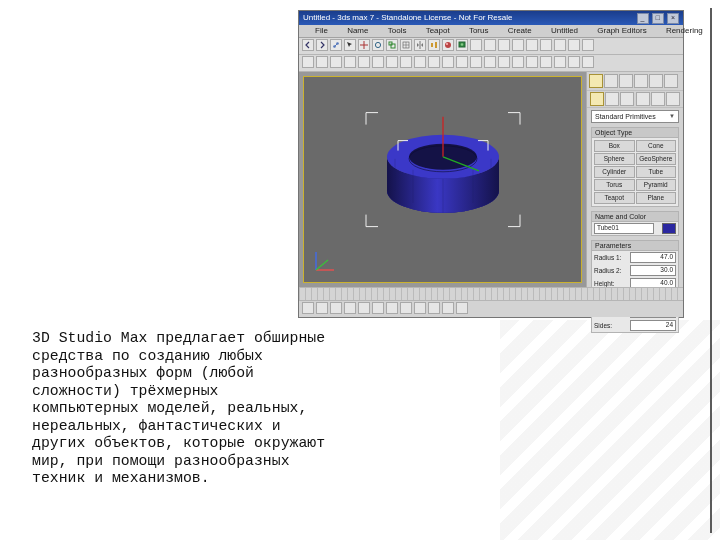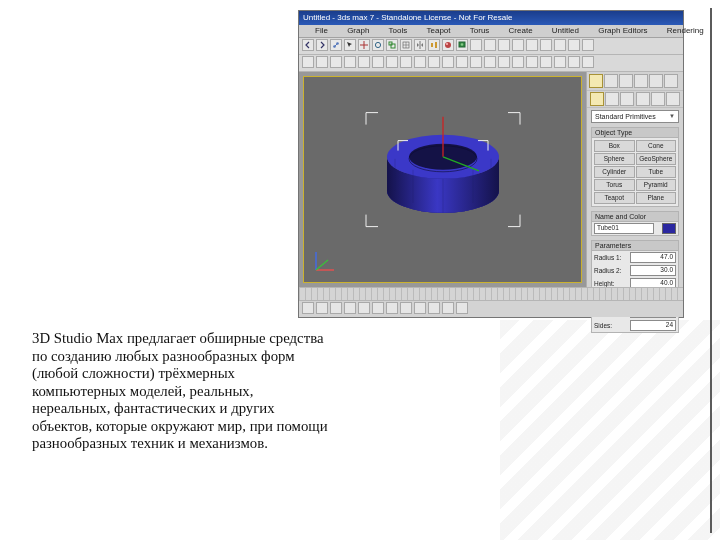--- a/index.html
+++ b/index.html
@@ -52,21 +52,20 @@
   }
   .titlebar {
     height: 14px;
     background: linear-gradient(#1a3d8c,#2a59b7);
     color: #fff;
     font-size: 8px;
     line-height: 14px;
     padding: 0 4px;
     display: flex;
     justify-content: space-between;
-    flex-direction: column;
   }
   .titlebar .winbtns span {
     display: inline-block;
     width: 10px;
     height: 9px;
     margin-left: 1px;
     background: #c0c8d8;
     border: 1px solid #7a89a8;
     font-size: 7px;
     line-height: 8px;
@@ -256,21 +255,21 @@
     border: 1px solid #a9a9a9;
     box-sizing: border-box;
   }
 
   
   .desc {
     position: absolute;
     left: 32px;
     top: 330px;
     width: 296px;
-    font-family: Liberation Serif, serif;
+    font-family: Liberation Mono, monospace;
     font-size: 14.8px;
     line-height: 17.5px;
     color: #111;
   }
 
 </style>
 </head>
 <body>
 
 <div class="slide">
@@ -284,21 +283,21 @@
       <span>Untitled - 3ds max 7 - Standalone License - Not For Resale</span>
       <span class="winbtns">
         <span>_</span>
         <span>□</span>
         <span>×</span>
       </span>
     </div>
 
     <div class="menubar">
       <span>File</span>
-      <span>Graph</span>
+      <span>Name</span>
       <span>Tools</span>
       <span>Teapot</span>
       <span>Torus</span>
       <span>Create</span>
       <span>Untitled</span>
       <span>Graph Editors</span>
       <span>Rendering</span>
       <span>Customize</span>
     </div>
 

